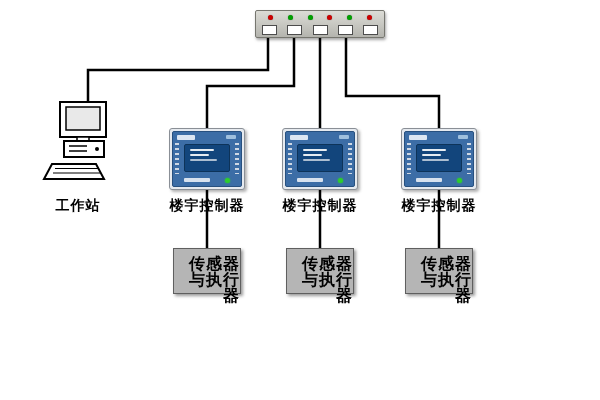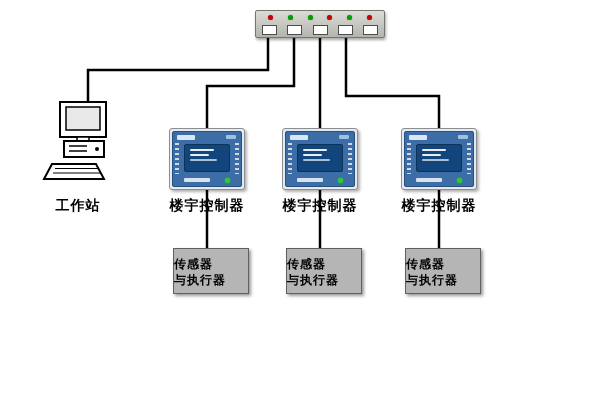--- a/index.html
+++ b/index.html
@@ -52,24 +52,24 @@
   .controller .tline{height:2px;background:rgba(255,255,255,0.9);margin-bottom:3px;border-radius:1px;}
   .controller .tline.w1{width:70%;}
   .controller .tline.w2{width:55%;}
   .controller .tline.w3{width:80%;background:rgba(255,255,255,0.65);}
   .controller .footer{position:absolute;left:11px;right:11px;bottom:3px;height:6px;display:flex;justify-content:space-between;align-items:center;}
   .controller .flabel{width:26px;height:4px;background:#d8e2ee;border-radius:1px;}
   .controller .fled{width:5px;height:5px;border-radius:50%;background:#2ecc2e;box-shadow:0 0 2px #2ecc2e;}
 
   
   .sensorbox{
-    position:absolute;top:248px;width:76px;height:46px;box-sizing:border-box;
+    position:absolute;top:248px;width:68px;height:46px;box-sizing:border-box;
     background:#b5b5b5;border:1px solid #5f5f5f;
     box-shadow:2px 2px 3px rgba(0,0,0,0.4);
-    text-align:left;font-weight:bold;font-size:12px;color:#000;
+    text-align:right;font-weight:bold;font-size:16px;color:#000;
     padding-top:7px;line-height:16px;letter-spacing:1px;
   }
   .s1{left:173px;} .s2{left:286px;} .s3{left:405px;}
 </style>
 </head>
 <body>
 
 <div class="stage">
 
   <svg class="wires" width="600" height="400" aria-hidden="true">

